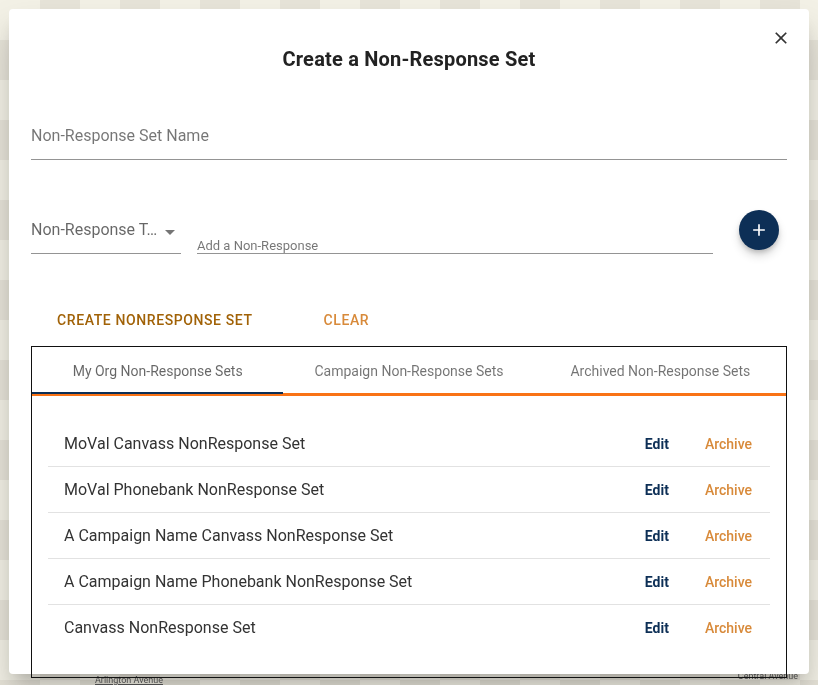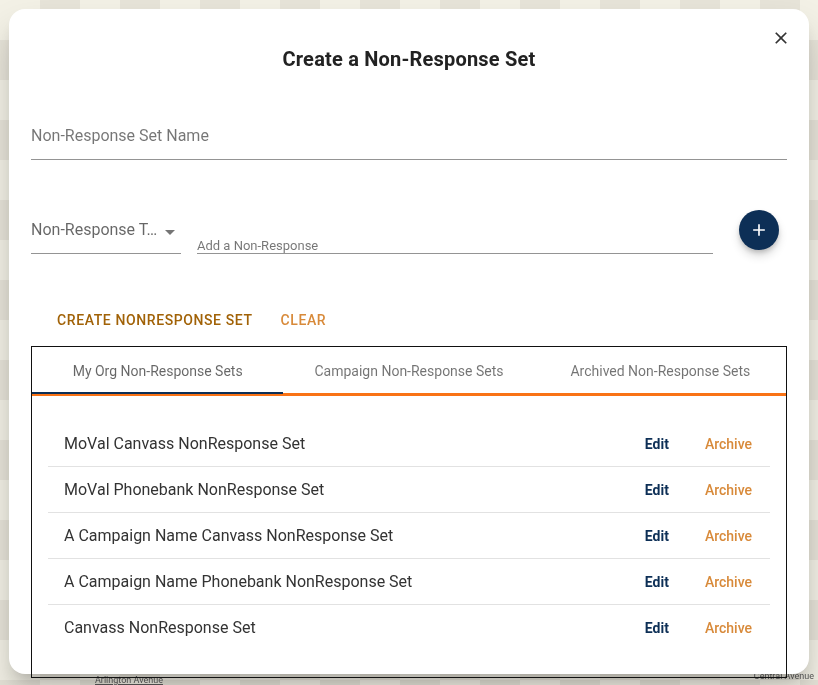--- a/index.html
+++ b/index.html
@@ -38,21 +38,21 @@
     color: #5a5a5a;
     white-space: nowrap;
   }
   .modal {
     position: absolute;
     left: 9px;
     top: 9px;
     width: 800px;
     height: 665px;
     background: #ffffff;
-    border-radius: 16px;
+    border-radius: 4px;
     box-shadow: 0 11px 15px -7px rgba(0,0,0,0.2), 0 24px 38px 3px rgba(0,0,0,0.14);
     padding: 0;
   }
   .close-btn {
     position: absolute;
     top: 19px;
     right: 14px;
     width: 24px;
     height: 24px;
     cursor: pointer;
@@ -150,20 +150,21 @@
     letter-spacing: 0.6px;
     cursor: pointer;
     text-align: right;
   }
   .action-secondary {
     color: #d88a3a;
     font-size: 14px;
     font-weight: 500;
     letter-spacing: 0.6px;
     cursor: pointer;
+    margin-left: 43px;
   }
   .sets-frame {
     margin: 18px 22px 0 22px;
     border: 1.5px solid #111;
     height: 332px;
   }
   .tabs {
     display: flex;
     border-bottom: 3px solid #f97316;
   }
@@ -211,21 +212,21 @@
   }
   .edit-link { color: #0d2f56; font-weight: bold; }
   .archive-link { color: #d88a3a; }
 </style>
 </head>
 <body>
 
 <div class="map-bg"></div>
 <div class="map-roads">
   <span class="road-label" style="left:95px; bottom:0;text-decoration:underline;">Arlington Avenue</span>
-  <span class="road-label" style="right:4px; bottom:4px;">Central Avenue</span>
+  <span class="road-label" style="right:20px; bottom:4px;">Central Avenue</span>
 </div>
 
 <div class="modal">
 
   <div class="close-btn">
     <svg viewBox="0 0 24 24">
       <path d="M19 6.41 17.59 5 12 10.59 6.41 5 5 6.41 10.59 12 5 17.59 6.41 19 12 13.41 17.59 19 19 17.59 13.41 12z" fill="currentColor"></path>
     </svg>
   </div>
 

